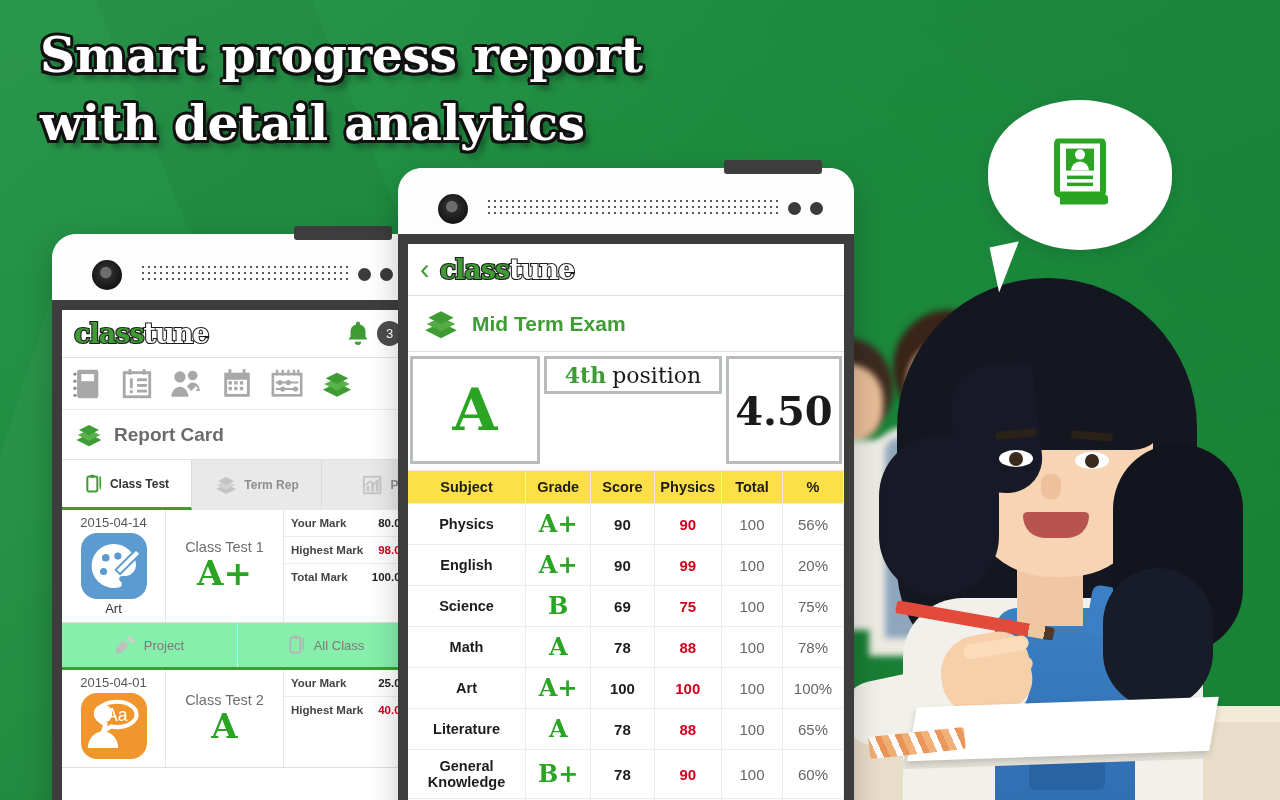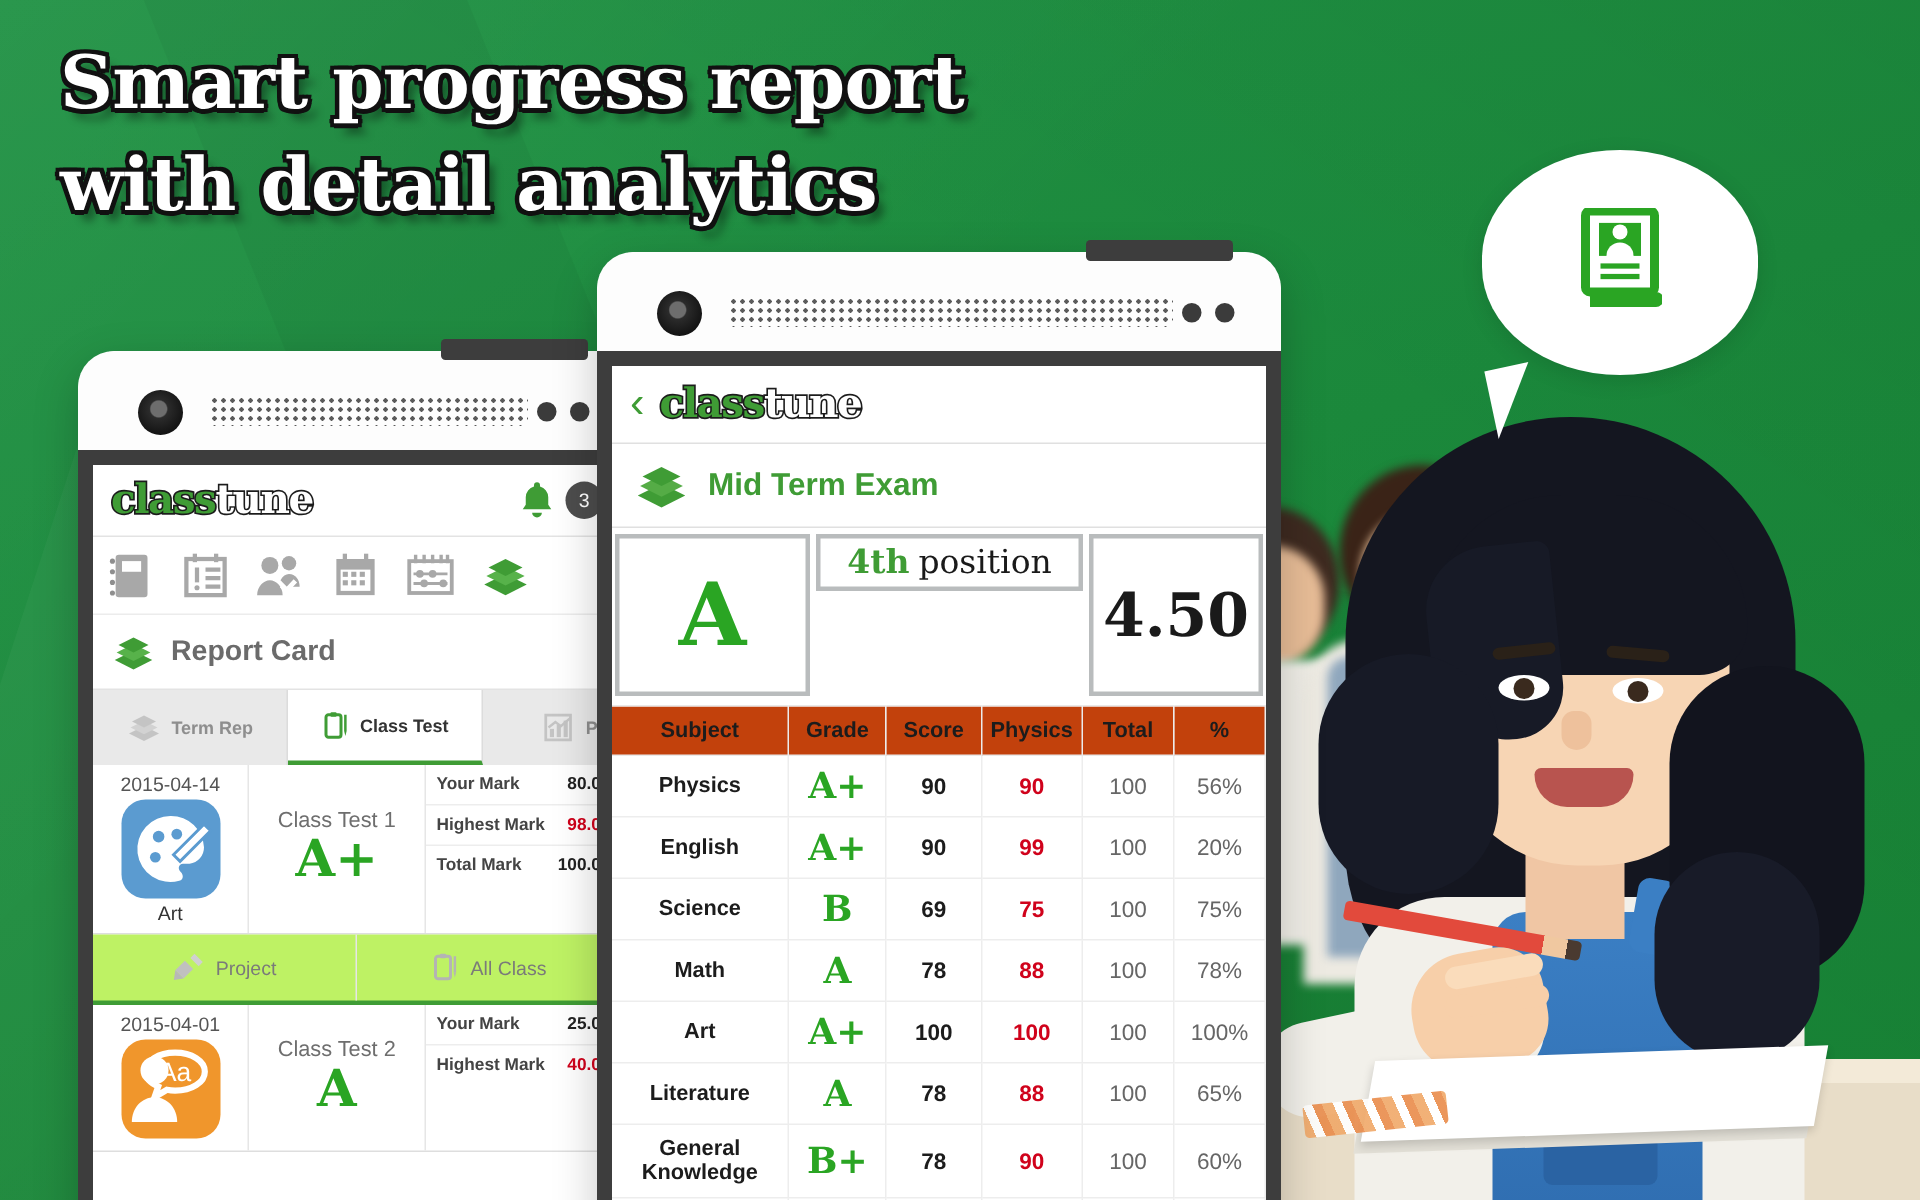--- a/index.html
+++ b/index.html
@@ -165,21 +165,21 @@
   .tcard .tname { font-size:14.5px; color:#6e6e6e; }
   .tcard .tgrade { font-family:"DejaVu Serif", serif; font-weight:bold; font-size:34px; color:#2aa523; line-height:1.1; }
   .tcard .c3 { flex:1; }
   .tcard .mrow { display:flex; justify-content:space-between; align-items:center; font-size:11.5px; padding:7px 7px; border-bottom:1px solid #ededed; }
   .tcard .mrow:last-child { border-bottom:none; }
   .mlabel { color:#444; font-weight:bold; }
   .mval { color:#222; font-weight:bold; }
   .mval.red { color:#d0021b; }
   .mval.wrap { text-align:center; line-height:1.05; }
 
-  .bp-subtabs { display:flex; border-bottom:3px solid #3f9c35; background:#bef264; }
+  .bp-subtabs { display:flex; border-bottom:3px solid #3f9c35; background:#86efac; }
   .bp-subtab { flex:1; display:flex; align-items:center; justify-content:center; gap:7px; padding:11px 0;
                font-size:13px; color:#7a7a7a; border-right:1px solid #e6e6e6; }
 
   
   #phone-front { left:398px; top:168px; width:456px; height:660px; z-index:25; }
   #phone-front .screen-frame { height:584px; }
   #phone-front .screen { height:100%; }
 
   .fp-header { height:52px; display:flex; align-items:center; gap:10px; padding:0 12px; border-bottom:1px solid #e0e0e0; }
   .back-chev { color:#3f9c35; font-size:29px; line-height:1; font-weight:300; }
@@ -188,21 +188,21 @@
 
   .summary { display:flex; gap:4px; padding:4px 2px 6px; }
   .sum-cell { border:3px solid #b9bcbd; background:#fff; display:flex; align-items:center; justify-content:center; }
   .sum-grade { flex:0 0 130px; height:108px; font-family:"DejaVu Serif", serif; font-weight:bold; font-size:58px; color:#2aa523; }
   .sum-mid { flex:1; display:flex; flex-direction:column; gap:4px; }
   .sum-mid .sum-cell { height:38px; font-family:"DejaVu Serif", serif; font-size:22px; color:#1a1a1a; gap:6px; }
   .sum-mid .hl { color:#3f9c35; font-weight:bold; }
   .sum-gpa { flex:0 0 116px; height:108px; font-family:"DejaVu Serif", serif; font-weight:bold; font-size:40px; color:#1a1a1a; }
 
   table.report { width:100%; border-collapse:collapse; font-size:15px; }
-  table.report th { background:#c2410c; color:#1c1c1c; font-size:14.5px; font-weight:bold; padding:8px 2px;
+  table.report th { background:#fde047; color:#1c1c1c; font-size:14.5px; font-weight:bold; padding:8px 2px;
                     border:1px solid #e9e9e9; border-left:none; border-right:1px solid #ececec; }
   table.report td { padding:8px 2px; text-align:center; border:1px solid #ededed; border-left:none; }
   td.subject { font-weight:bold; color:#1c1c1c; font-size:14.5px; width:108px; }
   td.grade { font-family:"DejaVu Serif", serif; font-weight:bold; font-size:24px; color:#2aa523; width:60px; line-height:1; }
   td.score { font-weight:bold; color:#1c1c1c; width:58px; }
   td.highest { font-weight:bold; color:#d0021b; width:62px; }
   td.total { color:#666; width:56px; }
   td.pct { color:#666; width:56px; }
 </style>
 </head>
@@ -367,36 +367,36 @@
     <div class="bp-title">
       <svg width="30" height="30" viewBox="0 0 24 24">
             <path d="M2 16l10-5 10 5-10 5z" fill="#3f9c35"></path>
             <path d="M3 12l9-4.5 9 4.5-9 4.5z" fill="#57b24a"></path>
             <path d="M4 8l8-4 8 4-8 4z" fill="#3f9c35"></path>
           </svg>
       <div class="t">Report Card</div>
     </div>
 
     <div class="bp-tabs">
-      <div class="bp-tab">
-        <svg width="24" height="24" viewBox="0 0 24 24">
-              <path d="M2 16l10-5 10 5-10 5z" fill="#c4c4c4"></path>
-              <path d="M3 12l9-4.5 9 4.5-9 4.5z" fill="#d2d2d2"></path>
-              <path d="M4 8l8-4 8 4-8 4z" fill="#c4c4c4"></path>
-            </svg>
-        <span>Term Rep</span>
-      </div>
       <div class="bp-tab active">
         <svg width="20" height="20" viewBox="0 0 24 24">
               <rect x="4" y="3" width="12" height="18" rx="2" fill="none" stroke="#3f9c35" stroke-width="2.4"></rect>
               <rect x="7.5" y="1" width="5" height="3.6" rx="1" fill="#3f9c35"></rect>
               <rect x="18.5" y="3" width="2" height="13" fill="#3f9c35"></rect>
               <path d="M18.5 16h2l-1 4z" fill="#3f9c35"></path>
             </svg>
         <span>Class Test</span>
+      </div>
+      <div class="bp-tab">
+        <svg width="24" height="24" viewBox="0 0 24 24">
+              <path d="M2 16l10-5 10 5-10 5z" fill="#c4c4c4"></path>
+              <path d="M3 12l9-4.5 9 4.5-9 4.5z" fill="#d2d2d2"></path>
+              <path d="M4 8l8-4 8 4-8 4z" fill="#c4c4c4"></path>
+            </svg>
+        <span>Term Rep</span>
       </div>
       <div class="bp-tab">
         <svg width="22" height="22" viewBox="0 0 24 24">
               <rect x="2" y="3" width="18" height="18" fill="none" stroke="#c4c4c4" stroke-width="2"></rect>
               <g fill="#c4c4c4">
                 <rect x="5" y="13" width="3" height="6"></rect>
                 <rect x="10" y="10" width="3" height="9"></rect>
                 <rect x="15" y="7" width="3" height="12"></rect>
               </g>
               <path d="M4 12l5-4 4 3 7-6" fill="none" stroke="#c4c4c4" stroke-width="1.8"></path>

